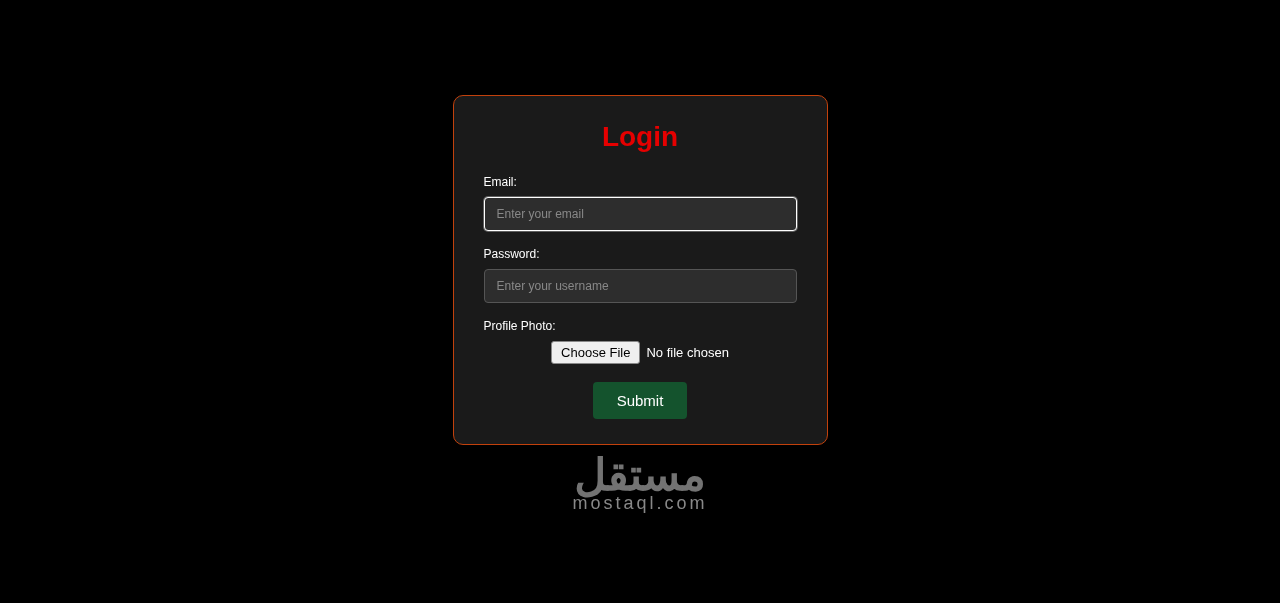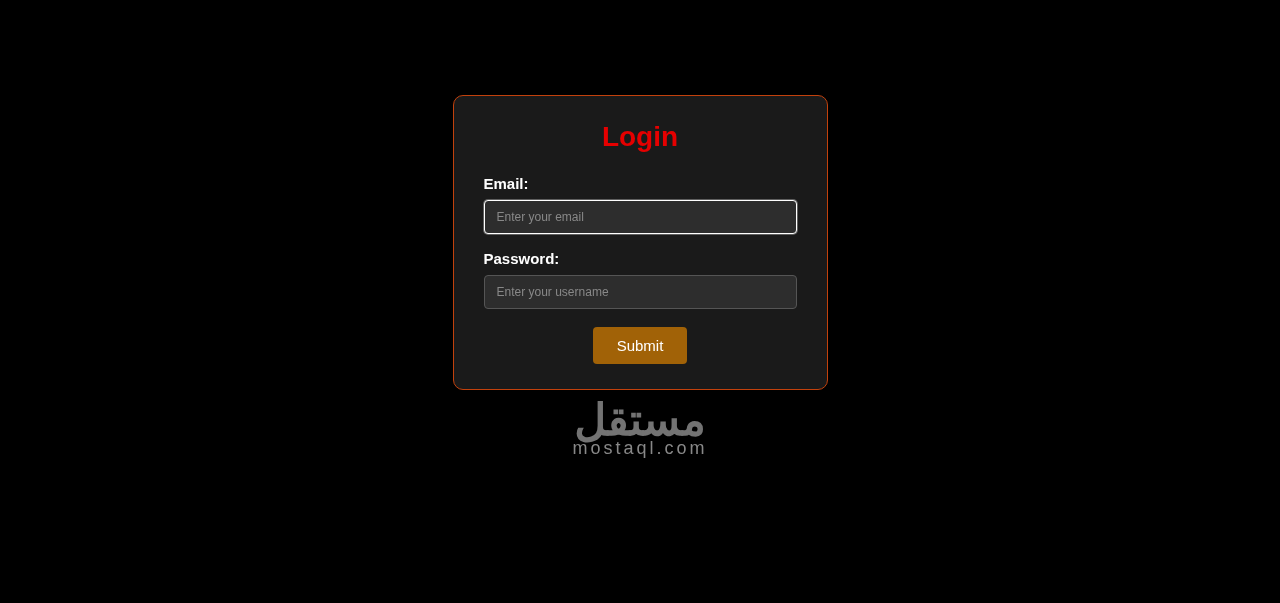--- a/index.html
+++ b/index.html
@@ -30,22 +30,22 @@
       font-size: 28px;
       font-weight: bold;
       text-align: center;
       margin-bottom: 22px;
     }
     .form-group {
       margin-bottom: 16px;
     }
     .form-label {
       color: #ffffff;
-      font-size: 15px;
-      font-weight: bold;
+      font-size: 12px;
+      font-weight: normal;
       display: block;
       margin-bottom: 8px;
     }
     .form-input {
       width: 100%;
       background-color: #2d2d2d;
       border: 1px solid #555;
       border-radius: 4px;
       padding: 9px 12px;
       color: #ccc;
@@ -78,21 +78,21 @@
     }
     .file-status {
       color: #ffffff;
       font-size: 13px;
     }
     .submit-row {
       text-align: center;
       margin-top: 18px;
     }
     .submit-button {
-      background-color: #a16207;
+      background-color: #14532d;
       color: #ffffff;
       border: none;
       border-radius: 4px;
       padding: 10px 24px;
       font-size: 15px;
       cursor: pointer;
     }
     .watermark {
       margin-top: 8px;
       text-align: center;
@@ -122,20 +122,27 @@
   <div class="form-group">
     <label class="form-label">Email:</label>
     <input type="text" class="form-input focused" placeholder="Enter your email" style="">
   </div>
 
   <div class="form-group">
     <label class="form-label">Password:</label>
     <input type="text" class="form-input" placeholder="Enter your username" style="">
   </div>
 
+  <div class="form-group">
+    <label class="form-label">Profile Photo:</label>
+    <div class="file-row">
+      <button class="file-button">Choose File</button>
+      <span class="file-status">No file chosen</span>
+    </div>
+  </div>
 
 
   <div class="submit-row">
     <button class="submit-button">Submit</button>
   </div>
 </div>
 
 <div class="watermark">
   <div class="watermark-arabic">مستقل</div>
   <div class="watermark-latin">mostaql.com</div>

